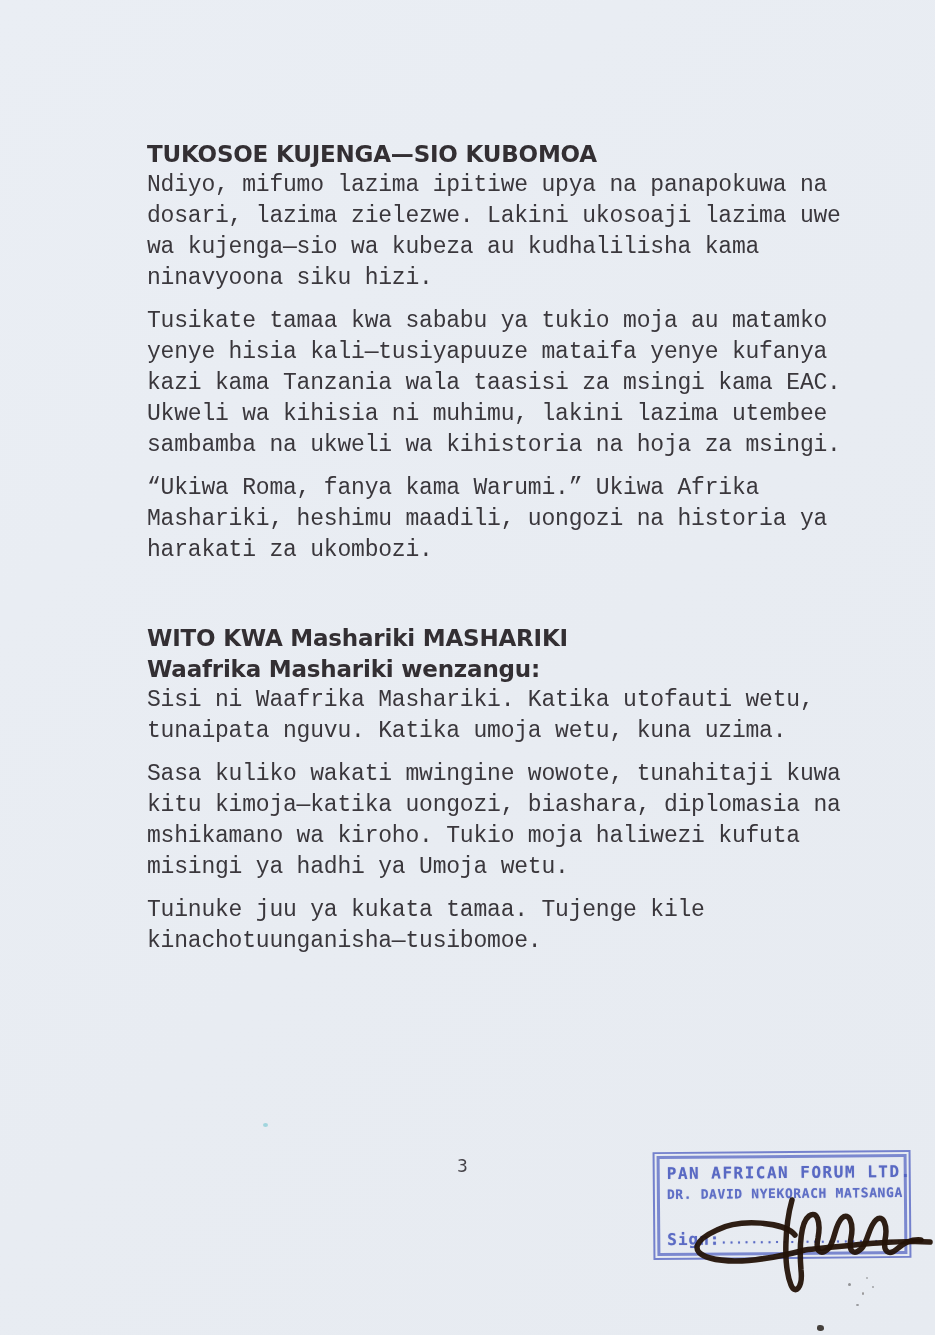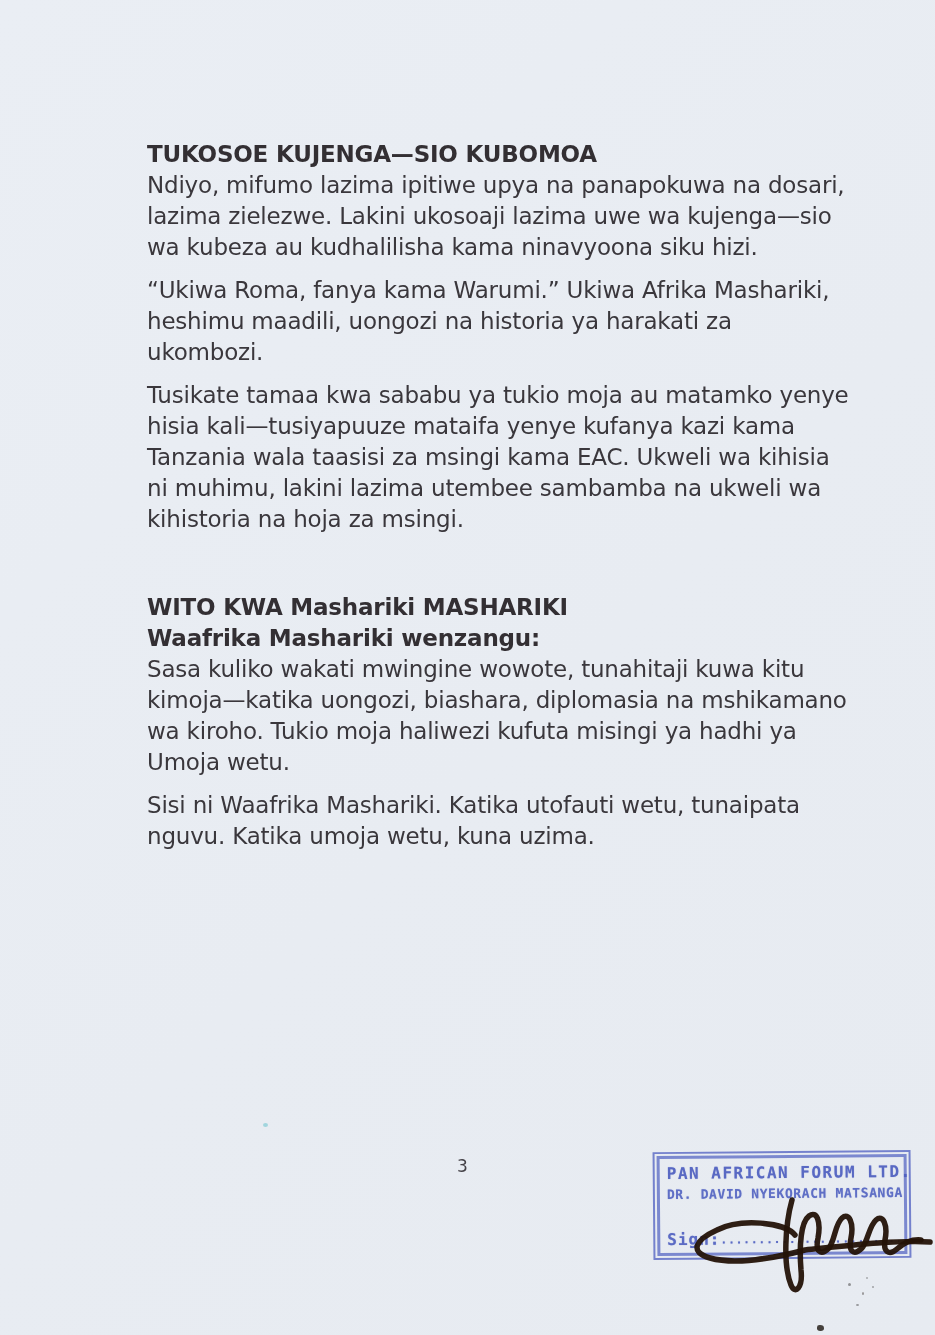--- a/index.html
+++ b/index.html
@@ -16,21 +16,21 @@
   }
   .content {
     position:absolute; left:147px; top:139px; width:707px;
     color:#3a373c;
     font-size:23px; line-height:31px; letter-spacing:-0.2px;
   }
   .heading, .subheading {
     font-size:23px; line-height:31px; font-weight:bold; margin:0;
     color:#332f33;
   }
-  .para { margin:12px 0 0 0; }
+  .para { margin:12px 0 0 0;font-family:Liberation Mono, monospace; }
   .heading + .para, .subheading + .para { margin-top:0; }
   .sec2 { margin-top:57px; }
   .page-number {
     position:absolute; left:457px; top:1156px;
     font-size:17px; color:#444147;
   }
   
   .stamp {
     position:absolute; left:653px; top:1151px; width:258px; height:108px;
     transform:rotate(-0.5deg);
@@ -67,29 +67,30 @@
 </head>
 <body>
 
 <div class="page">
 
   <main class="content">
 
     <section class="sec1">
       <h2 class="heading">TUKOSOE KUJENGA—SIO KUBOMOA</h2>
       <p class="para">Ndiyo, mifumo lazima ipitiwe upya na panapokuwa na dosari, lazima zielezwe. Lakini ukosoaji lazima uwe wa kujenga—sio wa kubeza au kudhalilisha kama ninavyoona siku hizi.</p>
+      <p class="para">Tusikate tamaa kwa sababu ya tukio moja au matamko yenye hisia kali—tusiyapuuze mataifa yenye kufanya kazi kama Tanzania wala taasisi za msingi kama EAC. Ukweli wa kihisia ni muhimu, lakini lazima utembee sambamba na ukweli wa kihistoria na hoja za msingi.</p>
       <p class="para">“Ukiwa Roma, fanya kama Warumi.” Ukiwa Afrika Mashariki, heshimu maadili, uongozi na historia ya harakati za ukombozi.</p>
-      <p class="para">Tusikate tamaa kwa sababu ya tukio moja au matamko yenye hisia kali—tusiyapuuze mataifa yenye kufanya kazi kama Tanzania wala taasisi za msingi kama EAC. Ukweli wa kihisia ni muhimu, lakini lazima utembee sambamba na ukweli wa kihistoria na hoja za msingi.</p>
     </section>
 
     <section class="sec2">
       <h2 class="heading">WITO KWA Mashariki MASHARIKI</h2>
       <h3 class="subheading">Waafrika Mashariki wenzangu:</h3>
+      <p class="para">Sisi ni Waafrika Mashariki. Katika utofauti wetu, tunaipata nguvu. Katika umoja wetu, kuna uzima.</p>
       <p class="para">Sasa kuliko wakati mwingine wowote, tunahitaji kuwa kitu kimoja—katika uongozi, biashara, diplomasia na mshikamano wa kiroho. Tukio moja haliwezi kufuta misingi ya hadhi ya Umoja wetu.</p>
-      <p class="para">Sisi ni Waafrika Mashariki. Katika utofauti wetu, tunaipata nguvu. Katika umoja wetu, kuna uzima.</p>
+      <p class="para">Tuinuke juu ya kukata tamaa. Tujenge kile kinachotuunganisha—tusibomoe.</p>
     </section>
 
   </main>
 
   <div class="page-number">3</div>
 
   <div class="stamp">
     <div class="stamp-inner">
       <div class="stamp-line1">PAN AFRICAN FORUM LTD.</div>
       <div class="stamp-line2">DR. DAVID NYEKORACH MATSANGA</div>

